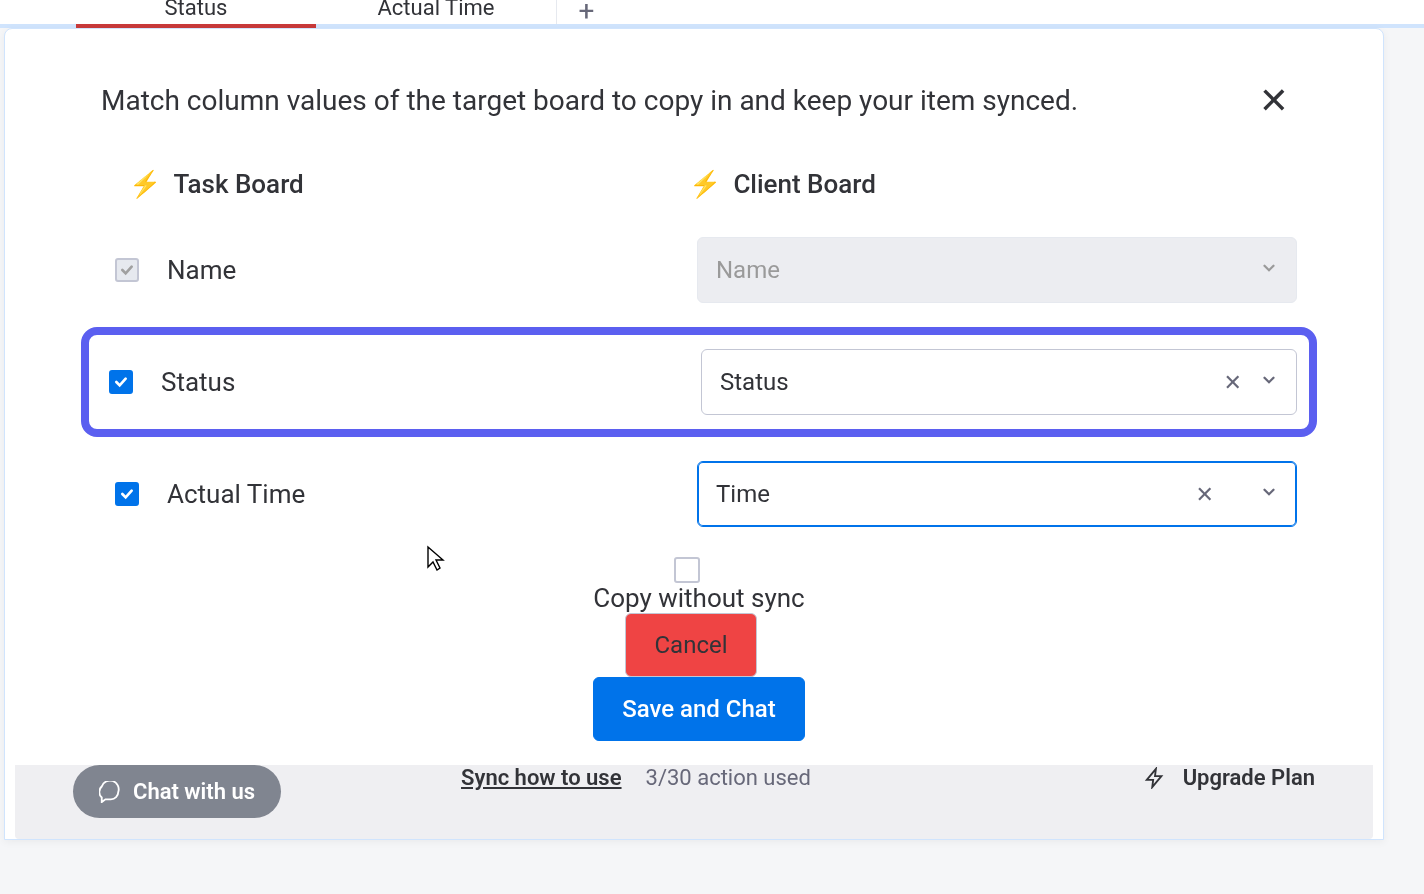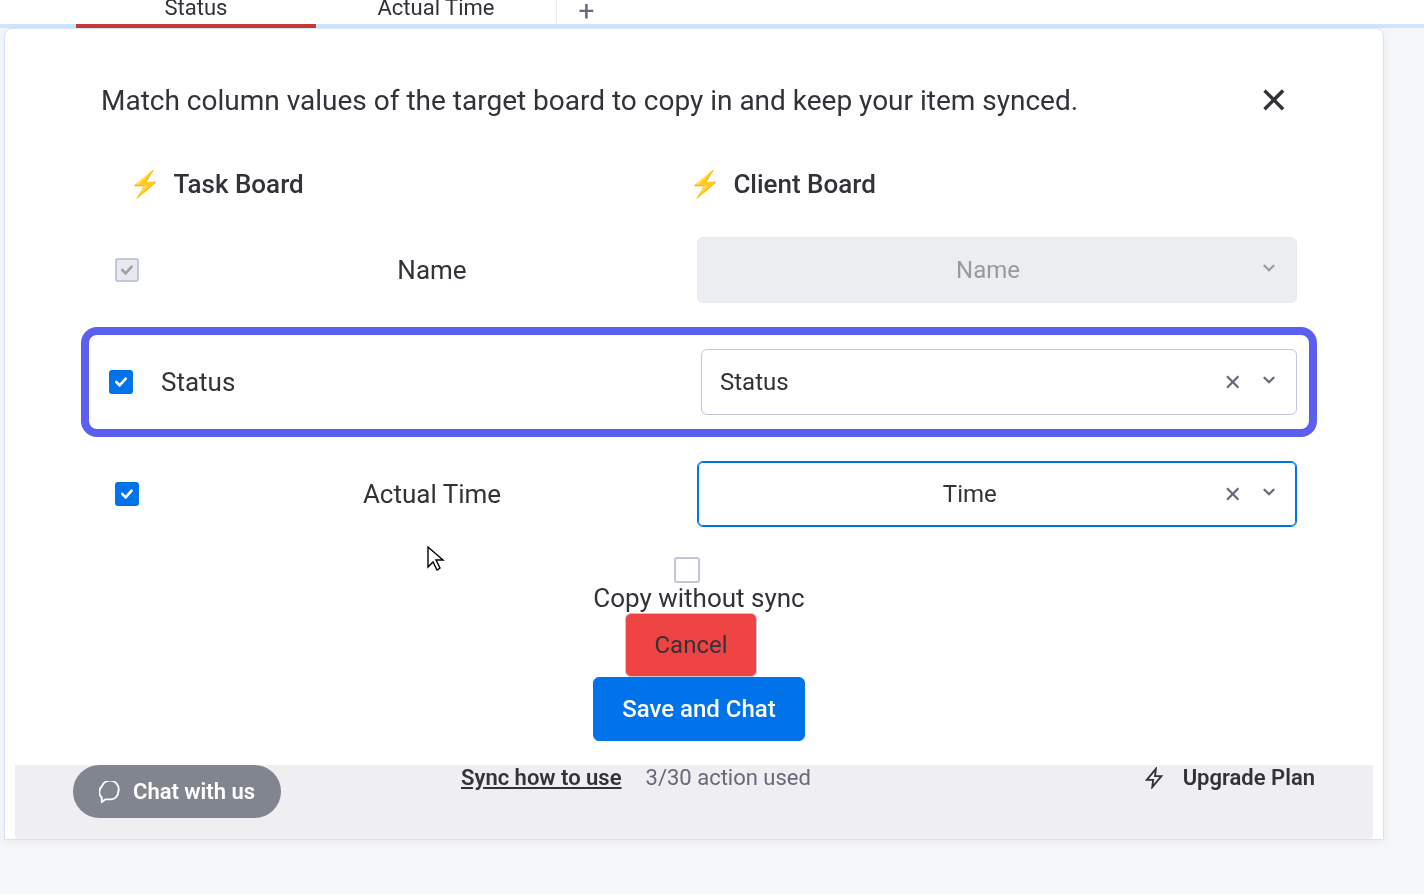--- a/index.html
+++ b/index.html
@@ -105,21 +105,20 @@
   .board-label-right { }
   .bolt {
     display: inline-block;
     font-size: 26px;
     color: #f5a623;
   }
   .match-row {
     display: flex;
     align-items: center;
     margin-bottom: 24px;
-    text-align: center;
   }
   .highlight-row {
     display: flex;
     align-items: center;
     border: 8px solid #5b5ff0;
     border-radius: 16px;
     margin: 0 -20px 24px -20px;
     padding: 14px 12px 14px 12px;
   }
   .ck {
@@ -164,20 +163,21 @@
     position: relative;
   }
   .select.disabled {
     background: #ecedf1;
     color: #9a9a9a;
     border-color: #e6e9ef;
   }
   .select.focused {
     border-color: #0073ea;
     box-shadow: 0 0 0 1px #0073ea inset;
+    gap: 28px;
   }
   .select .val { flex: 1; }
   .select .sx { color: #676879; font-size: 22px; margin-right: 18px; cursor: pointer; }
   .select .sv { color: #676879; font-size: 16px; }
   .footer-row {
     display: flex;
     align-items: center;
     margin-top: 30px;
     flex-direction: column;
   }

